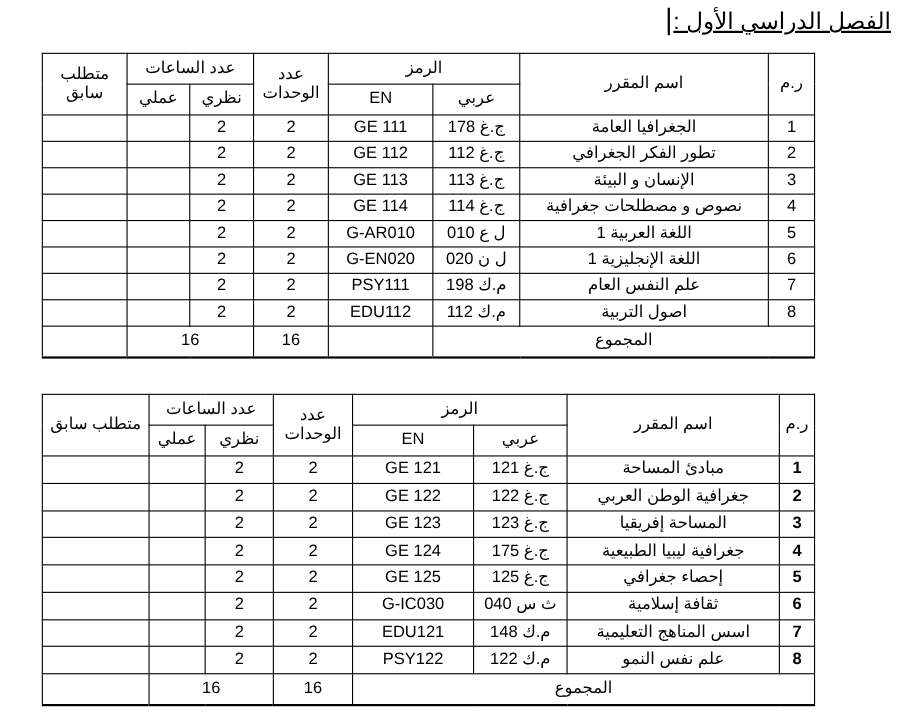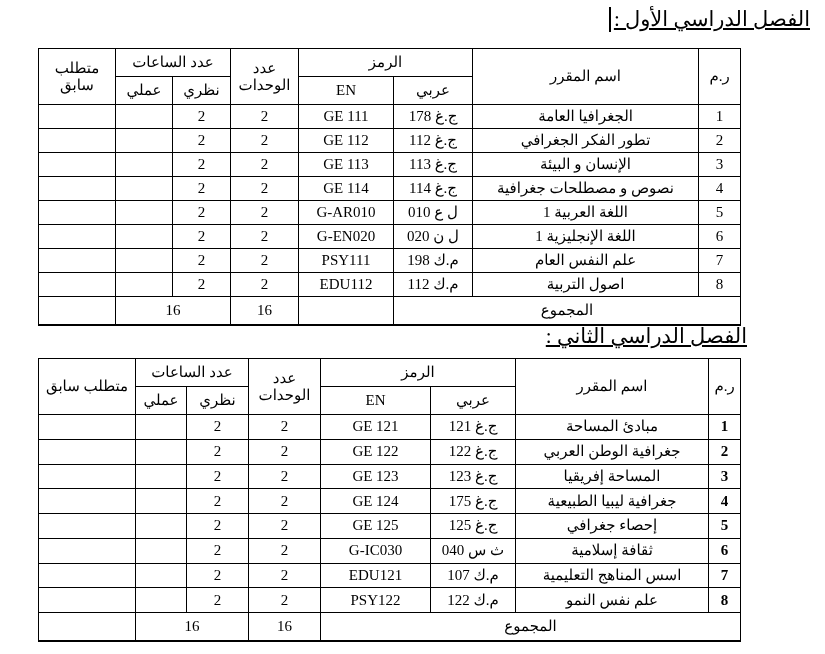--- a/index.html
+++ b/index.html
@@ -1,18 +1,18 @@
 <!DOCTYPE html>
 <html lang="ar"><head>
 <meta charset="utf-8">
 <style>
   html,body { margin:0; padding:0; background:#fff; }
   .page {
     position:relative; width:825px; height:654px; background:#ffffff;
-    font-family:Liberation Serif, serif; color:#000; overflow:hidden;
+    font-family:Liberation Sans, sans-serif; color:#000; overflow:hidden;
   }
   .section-title {
     position:absolute; direction:rtl; display:flex; align-items:center;
     font-size:21px; white-space:nowrap;
   }
   .section-title .title-text { text-decoration:underline; }
   .caret { width:2px; height:25px; background:#000; margin-right:3px; }
   .title-1 { top:7px;  right:15px; }
   .title-2 { top:324px; right:78px; }
 
@@ -160,23 +160,20 @@
       <tr>
         <td colspan="3">المجموع</td>
         <td></td>
         <td>16</td>
         <td colspan="2">16</td>
         <td></td>
       </tr>
     </tfoot>
   </table>
 
-  <div class="section-title title-2">
-    <span class="title-text">الفصل الدراسي الثاني :</span>
-  </div>
 
   <table class="doc-table table-2">
     <colgroup>
       <col style="width:32px">
         <col style="width:193px">
         <col style="width:85px">
         <col style="width:110px">
       <col style="width:72px">
         <col style="width:62px">
         <col style="width:51px">
@@ -255,21 +252,21 @@
           <td class="cell-code_ar">ث س 040</td>
           <td class="cell-code_en">G-IC030</td>
           <td class="cell-units">2</td>
           <td class="cell-theory">2</td>
           <td class="cell-practical"></td>
           <td class="cell-prereq"></td>
         </tr>
         <tr>
           <td class="cell-num">7</td>
           <td class="cell-course">اسس المناهج التعليمية</td>
-          <td class="cell-code_ar">م.ك 107</td>
+          <td class="cell-code_ar">م.ك 148</td>
           <td class="cell-code_en">EDU121</td>
           <td class="cell-units">2</td>
           <td class="cell-theory">2</td>
           <td class="cell-practical"></td>
           <td class="cell-prereq"></td>
         </tr>
         <tr>
           <td class="cell-num">8</td>
           <td class="cell-course">علم نفس النمو</td>
           <td class="cell-code_ar">م.ك 122</td>

